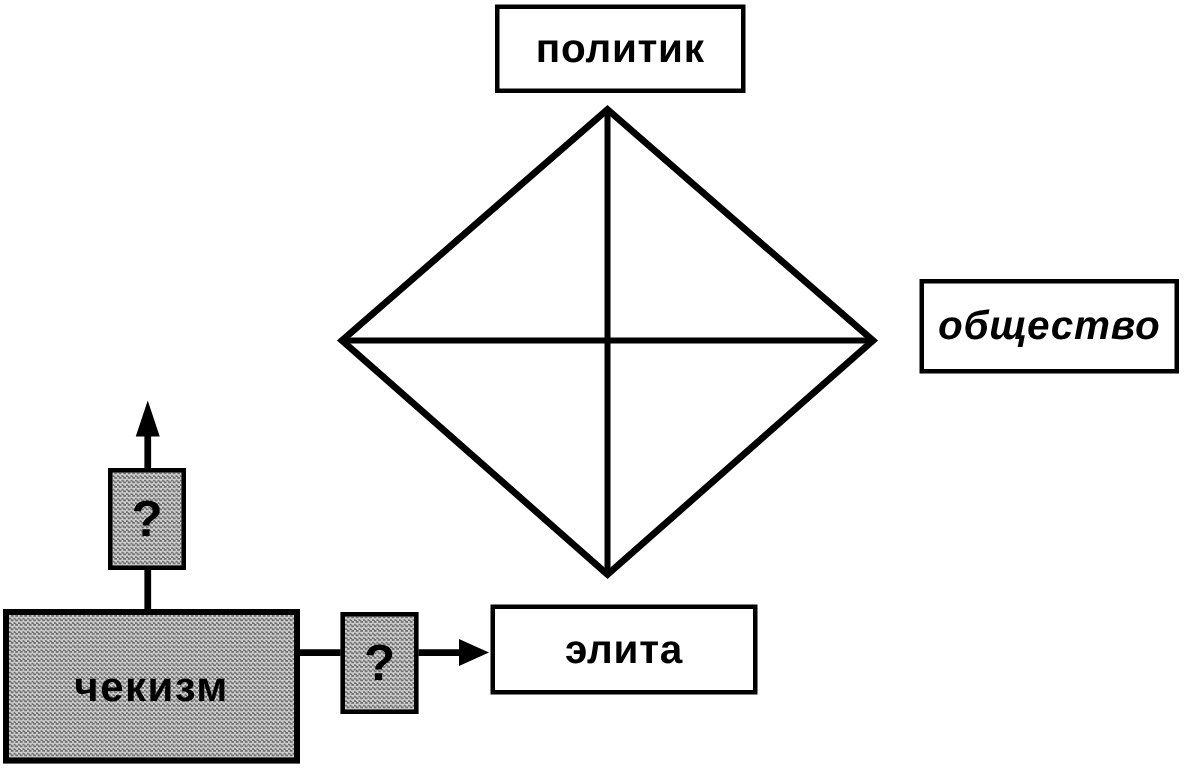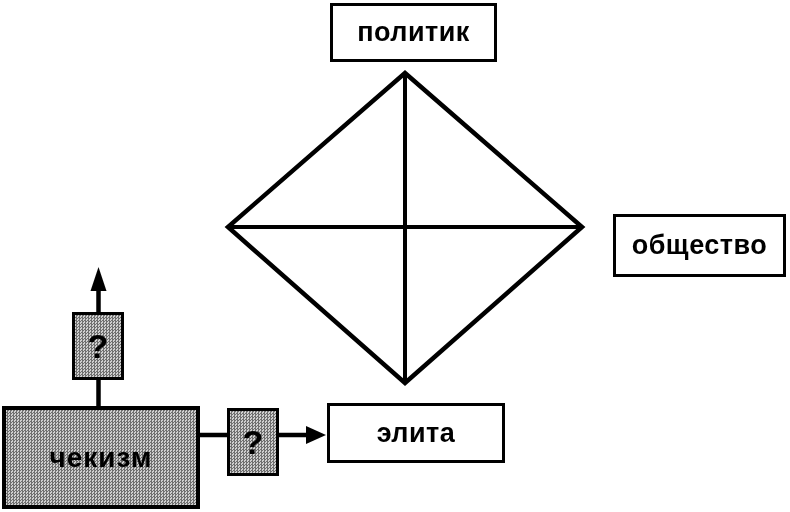--- a/index.html
+++ b/index.html
@@ -48,21 +48,21 @@
     font-size: 28px;
     letter-spacing: 1px;
   }
   .box.q-box {
     border: 3px solid var(--box-border, #000000);
     font-size: 34px;
   }
   
   .politik     { left: 330px; top: 3px;   width: 167px; height: 59px; }
   .klass       { left: 15px;  top: 207px; width: 172px; height: 59px; }
-  .obshchestvo { left: 613px; top: 214px; width: 173px; height: 63px; }
+  .obshchestvo { left: 613px; top: 186px; width: 173px; height: 63px; font-style: italic; }
   .elita       { left: 327px; top: 403px; width: 178px; height: 60px; }
   .chekizm     { left: 2px;   top: 406px; width: 198px; height: 103px; }
   .q-vert      { left: 72px;  top: 312px; width: 52px;  height: 68px; }
   .q-horiz     { left: 227px; top: 408px; width: 52px;  height: 68px; }
 </style>
 </head>
 <body>
 
 <div class="stage">
 

